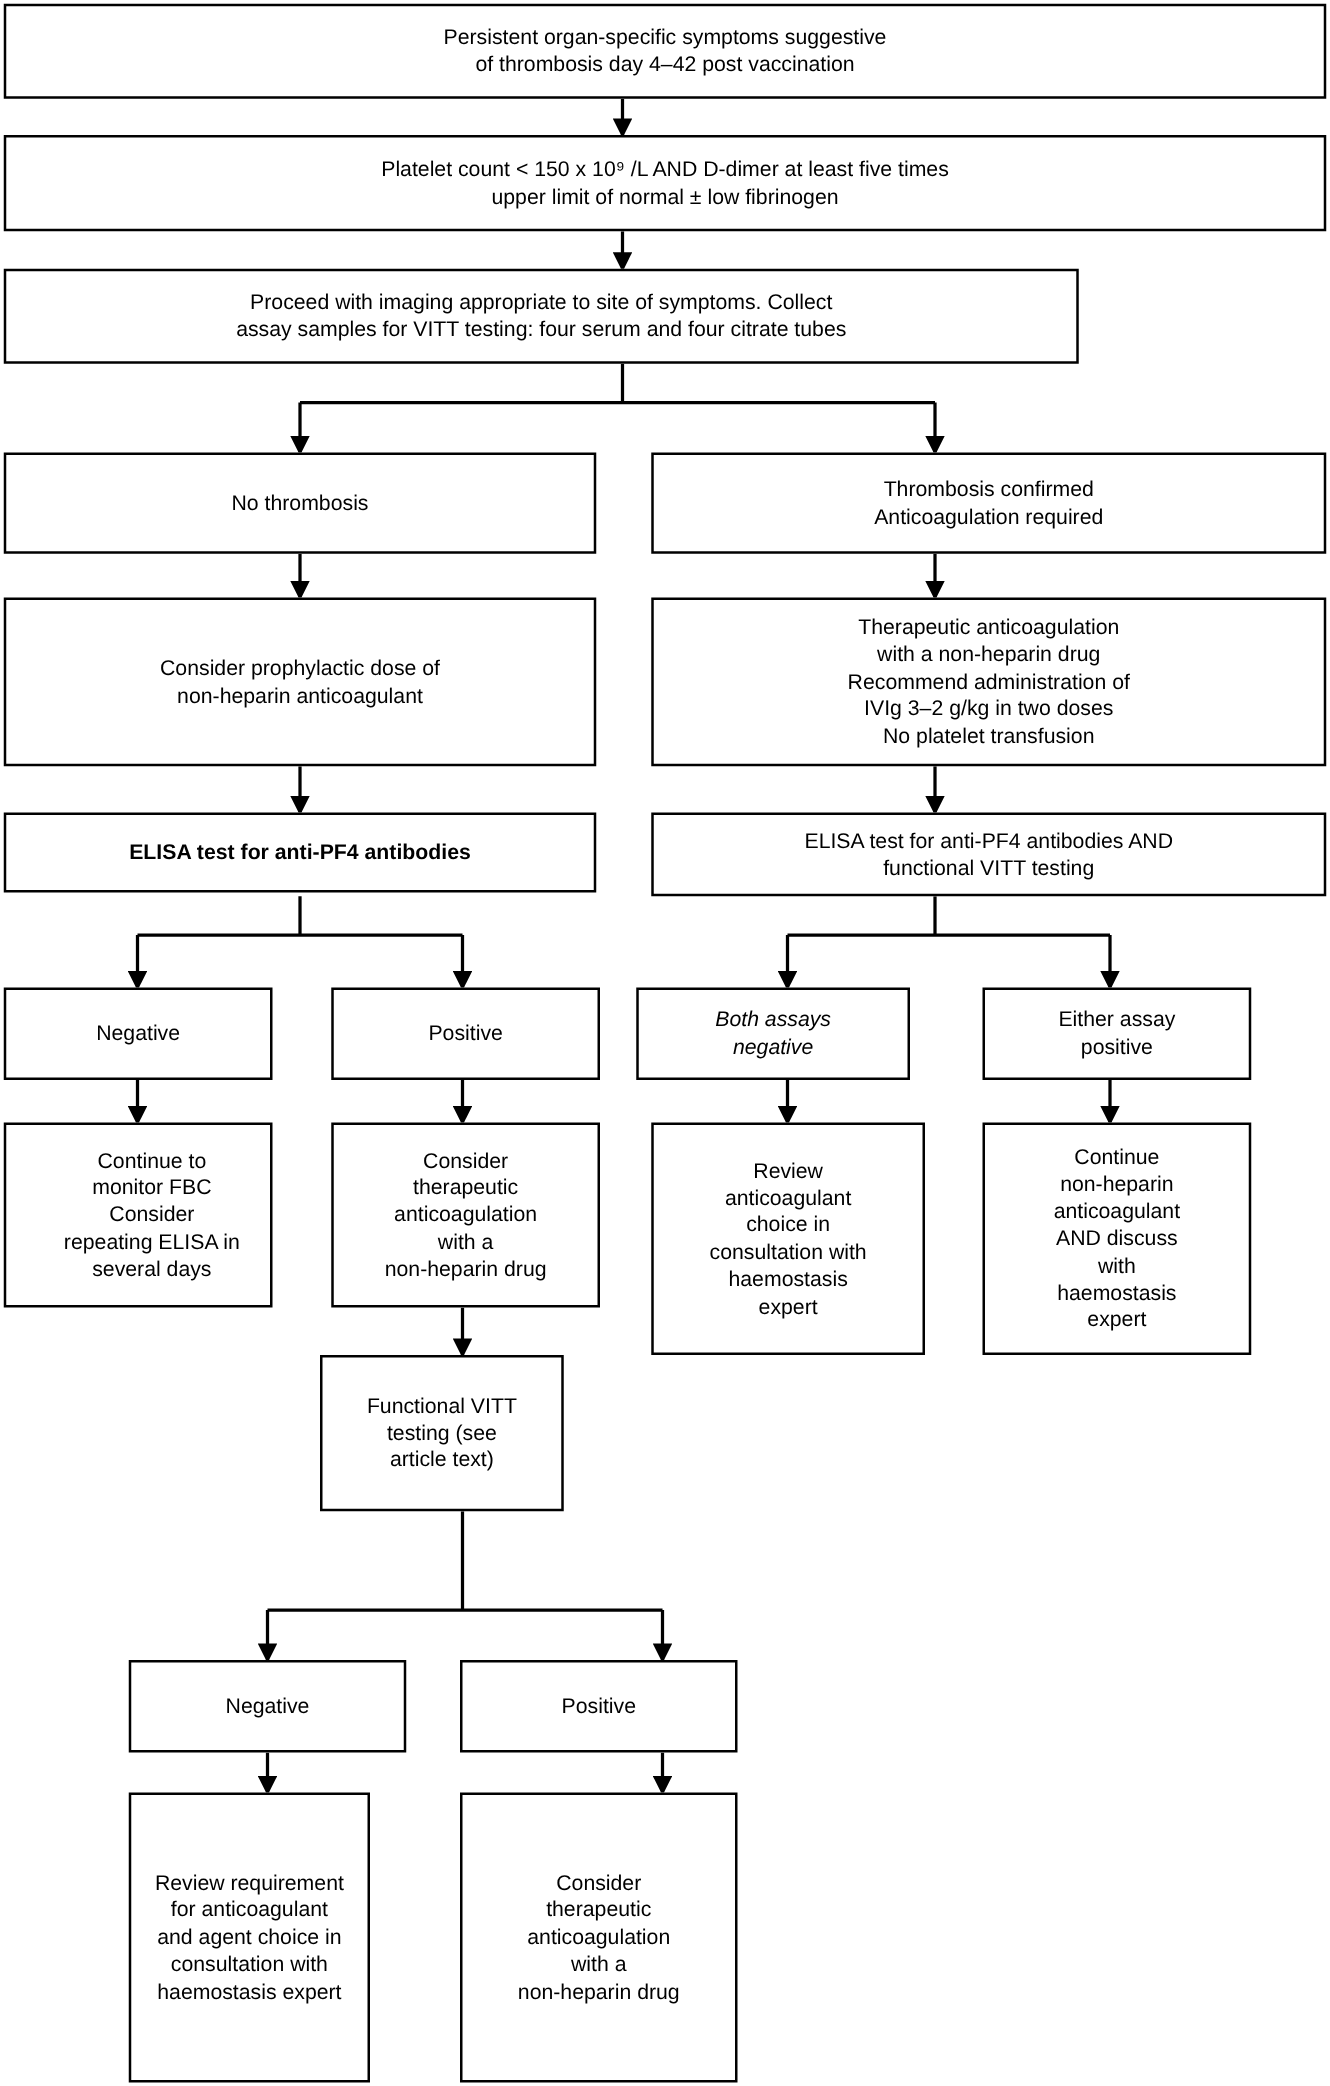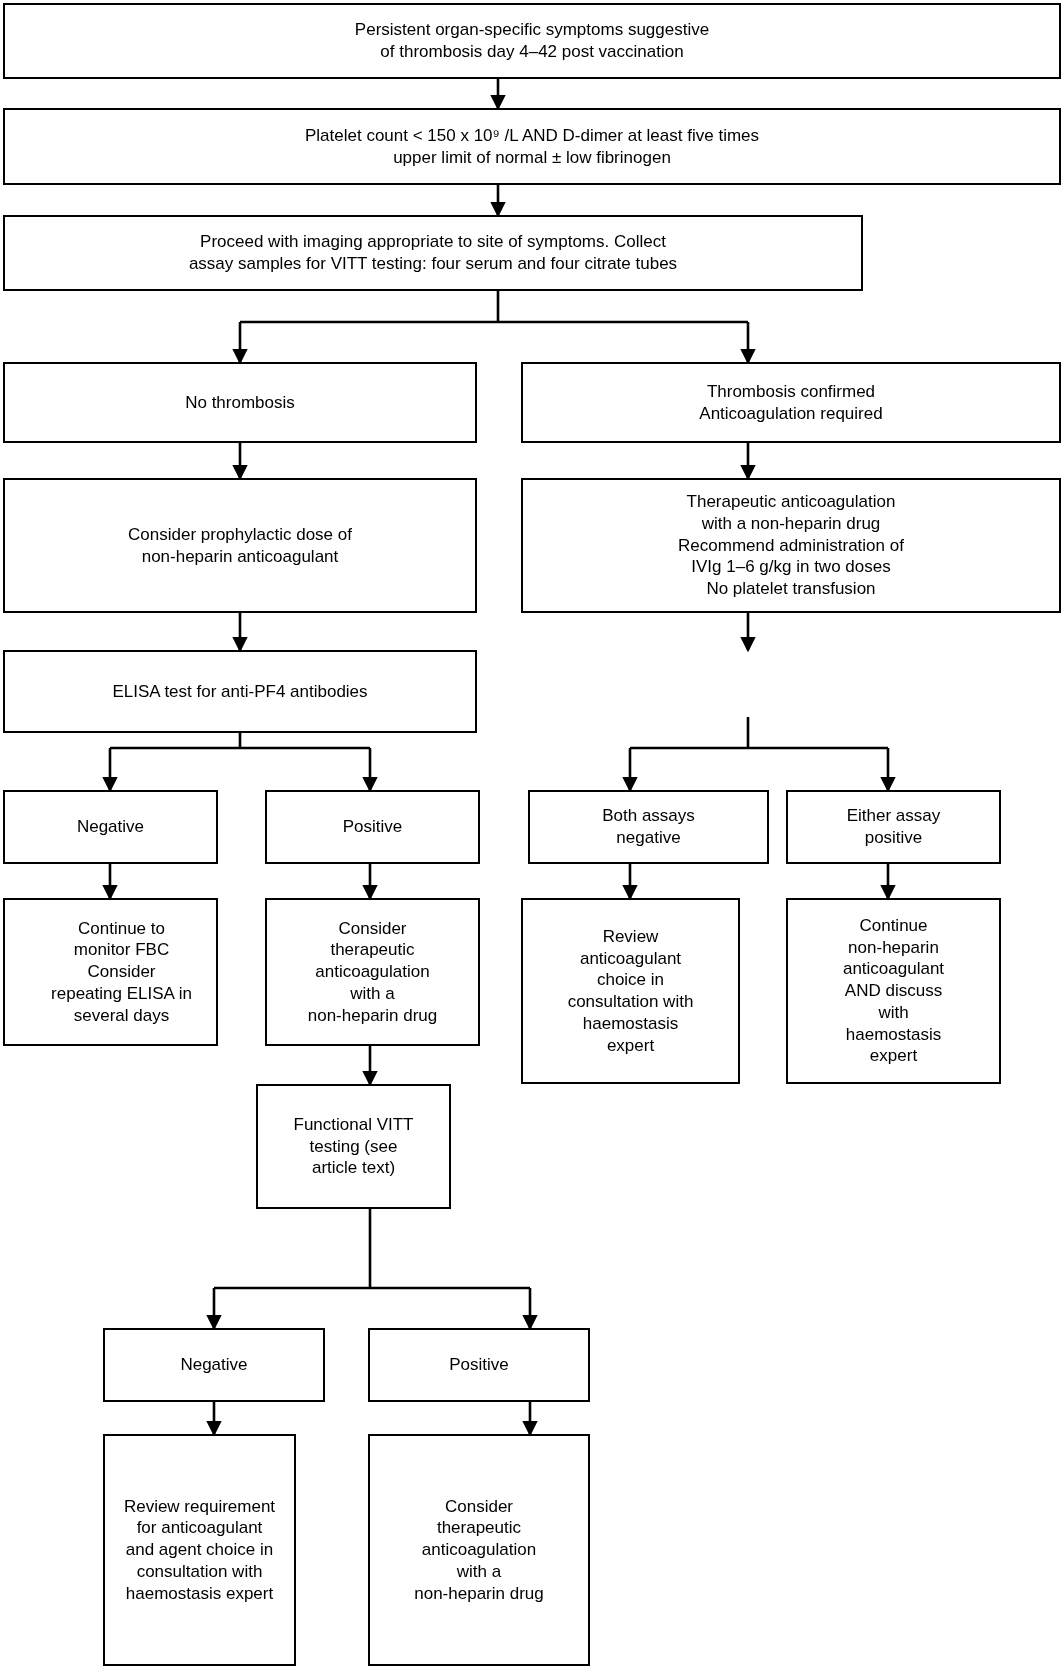--- a/index.html
+++ b/index.html
@@ -127,31 +127,33 @@
 
   <div class="node f21" style="left:521px; top:362px; width:540px; height:81px;">Thrombosis confirmed
 Anticoagulation required</div>
 
   <div class="node f21" style="left:3px; top:478px; width:474px; height:135px;">Consider prophylactic dose of
 non-heparin anticoagulant</div>
 
   <div class="node f21" style="left:521px; top:478px; width:540px; height:135px;">Therapeutic anticoagulation
 with a non-heparin drug
 Recommend administration of
-IVIg 1–6 g/kg in two doses
+IVIg 3–2 g/kg in two doses
 No platelet transfusion</div>
 
-  <div class="node f21" style="left:3px; top:650px; width:474px; height:83px;">ELISA test for anti-PF4 antibodies</div>
-
+  <div class="node f21" style="left:3px; top:650px; width:474px; height:64px;font-weight:bold;">ELISA test for anti-PF4 antibodies</div>
+
+  <div class="node f21" style="left:521px; top:650px; width:540px; height:67px;">ELISA test for anti-PF4 antibodies AND
+functional VITT testing</div>
 
   <div class="node f21" style="left:3px; top:790px; width:215px; height:74px;">Negative</div>
 
   <div class="node f21" style="left:265px; top:790px; width:215px; height:74px;">Positive</div>
 
-  <div class="node f21" style="left:528px; top:790px; width:241px; height:74px;">Both assays
+  <div class="node f21" style="left:509px; top:790px; width:219px; height:74px;font-style:italic;">Both assays
 negative</div>
 
   <div class="node f21" style="left:786px; top:790px; width:215px; height:74px;">Either assay
 positive</div>
 
   <div class="node f21" style="left:3px; top:898px; width:215px; height:148px;padding-left:28px;">Continue to
 monitor FBC
 Consider
 repeating ELISA in
 several days</div>

